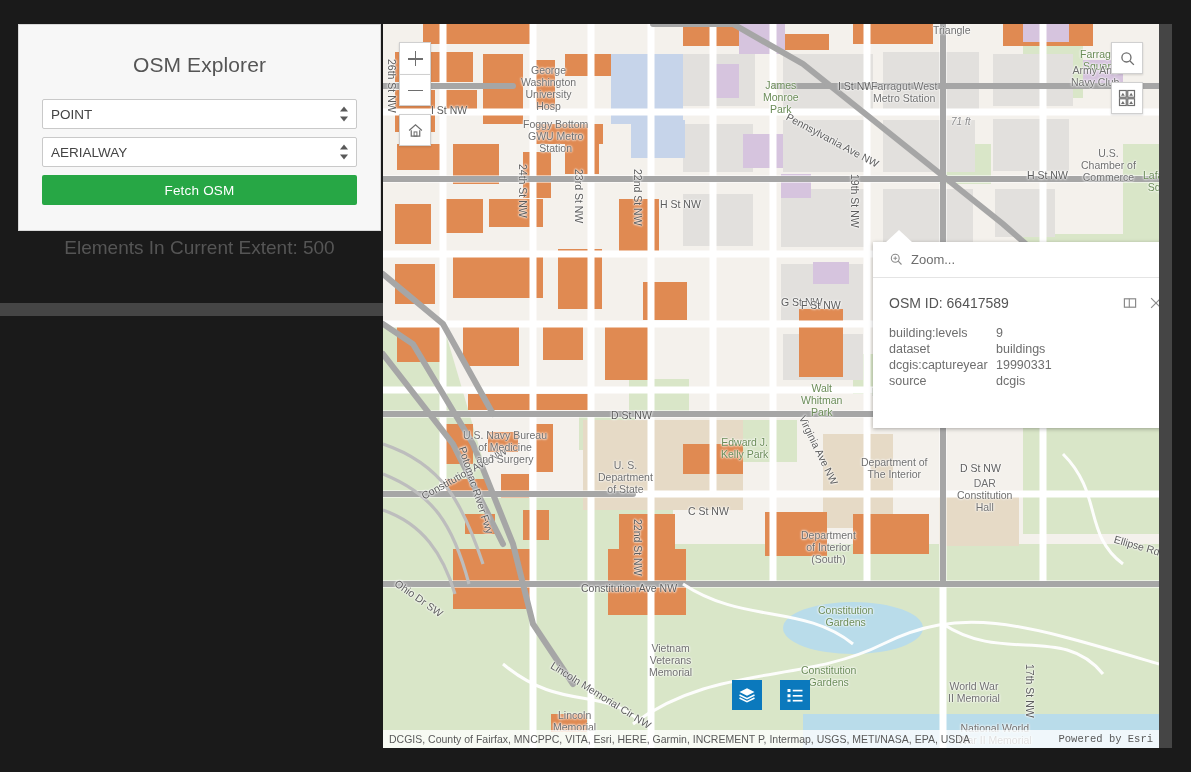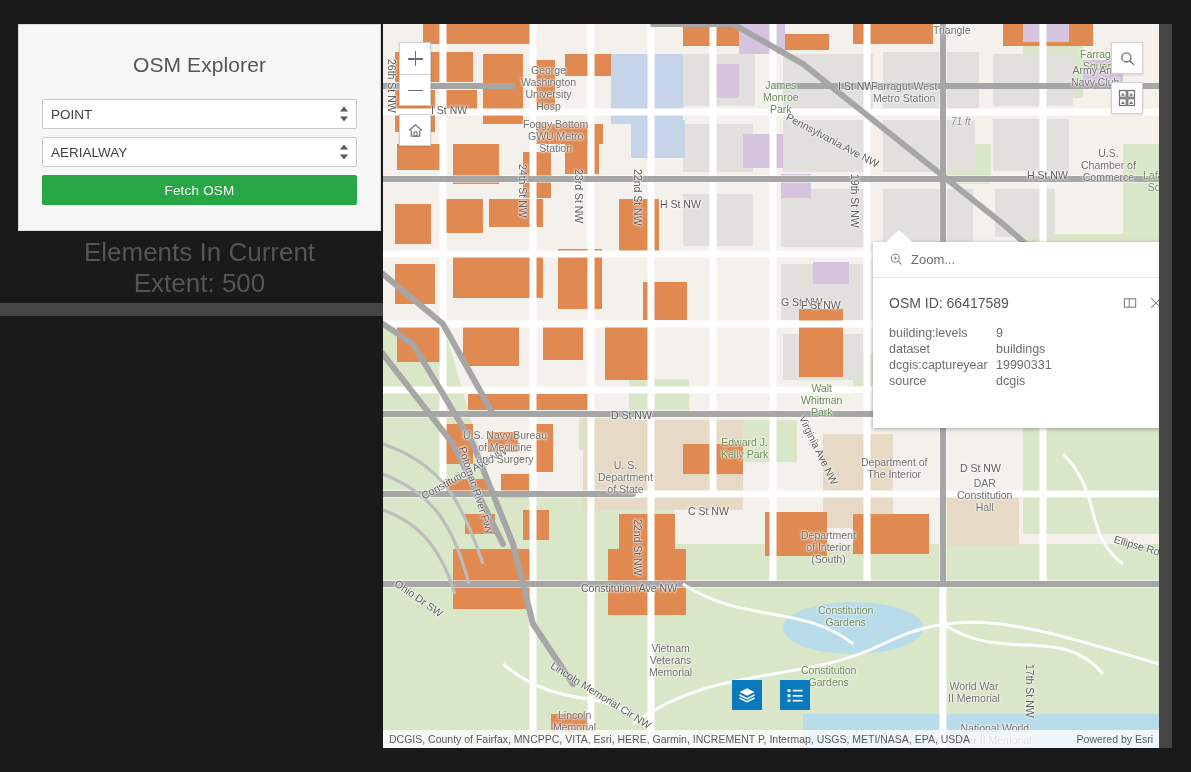--- a/index.html
+++ b/index.html
@@ -64,21 +64,21 @@
     margin-top: 2px;
     background: #27a745;
     border: none; border-radius: 2px;
     color: #fff; font-size: 13.5px;
     font-family: "Liberation Sans", sans-serif;
     cursor: pointer;
     letter-spacing: .2px;
   }
   #extent-count {
     text-align: center;
-    font-size: 26px;
+    font-size: 19px;
     color: #555;
     font-weight: 400;
     padding-top: 32px;
   }
 
   
   #h-scroll {
     position: absolute; left: 0; top: 303px;
     width: 1172px; height: 13px;
     background: #454545;
@@ -201,21 +201,21 @@
   
   #attrib {
     position: absolute; left: 0; bottom: 0;
     width: 776px; height: 18px;
     background: rgba(255,255,255,.78);
     display: flex; align-items: center;
     font-size: 10.5px; color: #5a5a5a;
     padding: 0 6px;
   }
   #attrib-left { flex: 1; white-space: nowrap; overflow: hidden; }
-  #attrib-right { white-space: nowrap; }
+  #attrib-right { white-space: nowrap; font-family: Liberation Mono, monospace; }
 </style>
 </head>
 <body>
 
 <div id="root">
 
   <div id="sidebar">
     <h1 id="panel-title">OSM Explorer</h1>
 
     <div class="sel-wrap">

